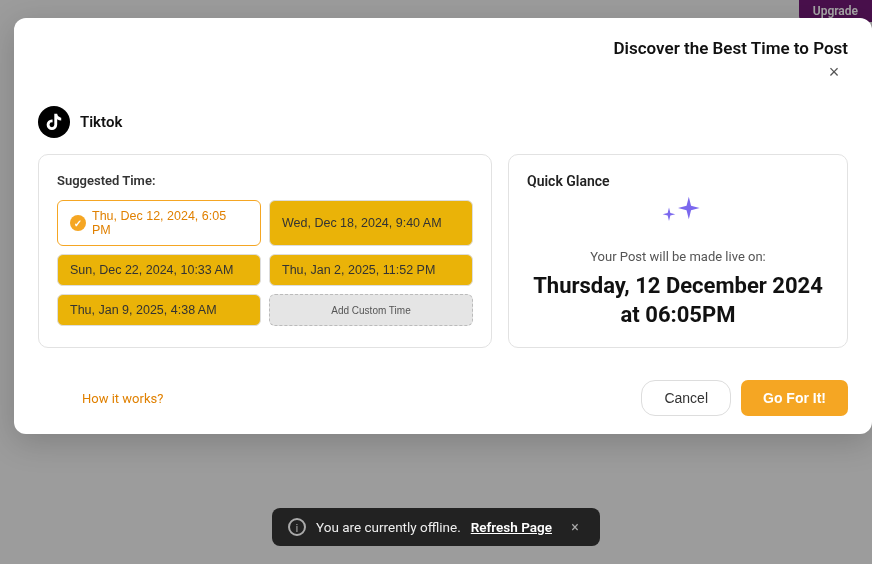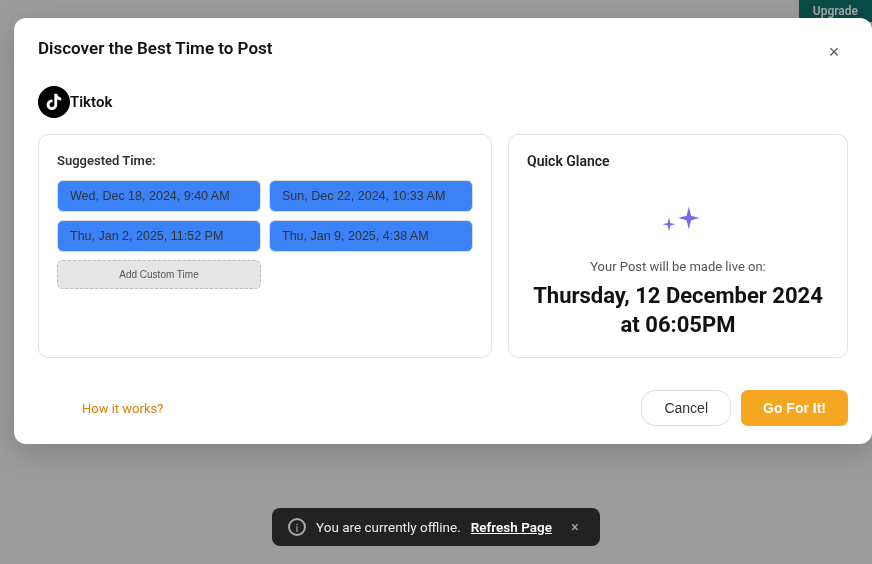--- a/index.html
+++ b/index.html
@@ -28,24 +28,25 @@
       width: 858px;
       background: #fff;
       border-radius: 12px;
       box-shadow: 0 8px 32px rgba(0,0,0,0.18);
       z-index: 10;
       padding: 0;
     }
 
     .modal-header {
       display: flex;
-      align-items: flex-start;
+      align-items: flex-end;
       justify-content: space-between;
       padding: 20px 24px 16px 24px;
       border-bottom: none;
+      flex-direction: column;
     }
 
     .modal-title {
       font-size: 17px;
       font-weight: 600;
       color: #111;
     }
 
     .close-btn {
       width: 28px;
@@ -57,20 +58,21 @@
       align-items: center;
       justify-content: center;
       font-size: 18px;
       color: #555;
       border-radius: 50%;
     }
 
     .platform-row {
       display: flex;
       align-items: center;
+      gap: 10px;
       padding: 4px 24px 16px 24px;
     }
 
     .tiktok-icon {
       width: 32px;
       height: 32px;
       border-radius: 50%;
       background: #000;
       display: flex;
       align-items: center;
@@ -119,21 +121,21 @@
       grid-template-columns: 1fr 1fr;
       gap: 8px;
     }
 
     .time-btn {
       border: 1px solid #ddd;
       border-radius: 6px;
       padding: 8px 12px;
       font-size: 12.5px;
       color: #333;
-      background: #3b82f6;
+      background: #eab308;
       cursor: pointer;
       text-align: left;
       display: flex;
       align-items: center;
       gap: 6px;
     }
 
     .time-btn.selected {
       border-color: #f5a623;
       color: #e08000;
@@ -177,21 +179,20 @@
       display: flex;
       flex-direction: column;
       align-items: center;
       justify-content: center;
     }
 
     .quick-title {
       font-size: 14px;
       font-weight: 600;
       color: #222;
-      margin-bottom: 30px;
       align-self: flex-start;
     }
 
     .sparkles-container {
       display: flex;
       justify-content: center;
       margin-bottom: 14px;
     }
 
     .sparkles-svg {
@@ -308,21 +309,21 @@
       color: #aaa;
       font-size: 14px;
       margin-left: 4px;
     }
 
     
     .top-bar {
       position: absolute;
       top: 0;
       right: 0;
-      background: #0f766e;
+      background: #701a75;
       padding: 4px 14px;
       font-size: 12px;
       color: #fff;
       font-weight: 600;
       border-bottom-left-radius: 6px;
       z-index: 0;
     }
   </style>
 </head>
 <body>
@@ -352,20 +353,24 @@
     <span class="platform-name">Tiktok</span>
   </div>
 
   <div class="modal-body">
 
     <div class="ai-panel">
       <div class="suggested-label">Suggested Time:</div>
 
       <div class="time-grid">
 
+        <button class="time-btn selected">
+          <span class="selected-icon"></span>
+          <span>Thu, Dec 12, 2024, 6:05 PM</span>
+        </button>
 
         <button class="time-btn">
           <span>Wed, Dec 18, 2024, 9:40 AM</span>
         </button>
 
         <button class="time-btn">
           <span>Sun, Dec 22, 2024, 10:33 AM</span>
         </button>
 
         <button class="time-btn">

